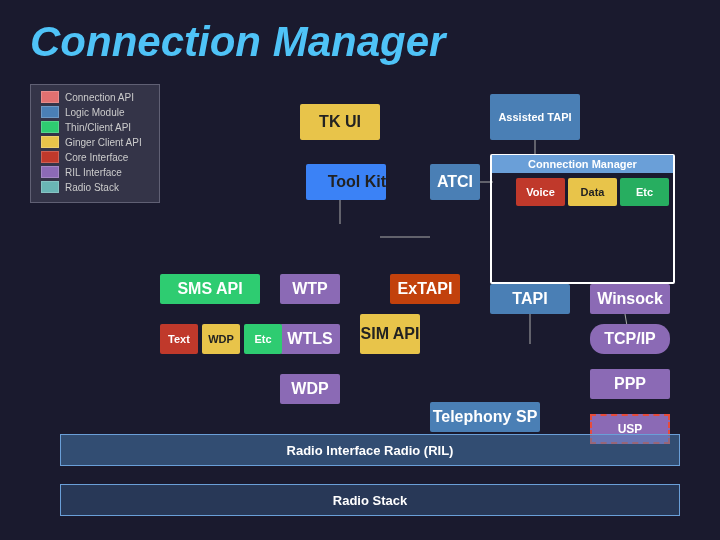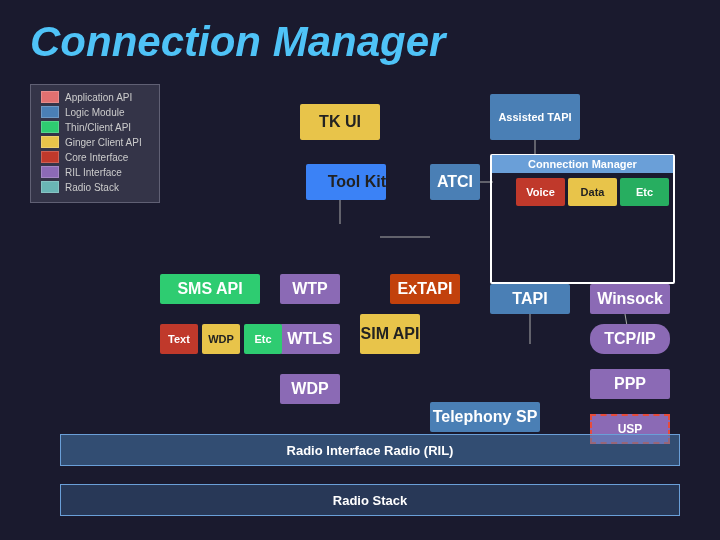--- a/index.html
+++ b/index.html
@@ -367,21 +367,21 @@
 </head>
 <body>
 
 <div class="page-title">Connection Manager</div>
 
 <div class="main-content">
 
   <div class="legend">
     <div class="legend-item">
       <div class="legend-color" style="background:#e07070;"></div>
-      <span class="legend-text">Application API</span>
+      <span class="legend-text">Connection API</span>
     </div>
     <div class="legend-item">
       <div class="legend-color" style="background:#4a7fb5;"></div>
       <span class="legend-text">Logic Module</span>
     </div>
     <div class="legend-item">
       <div class="legend-color" style="background:#2ecc71;"></div>
       <span class="legend-text">Thin/Client API</span>
     </div>
     <div class="legend-item">

